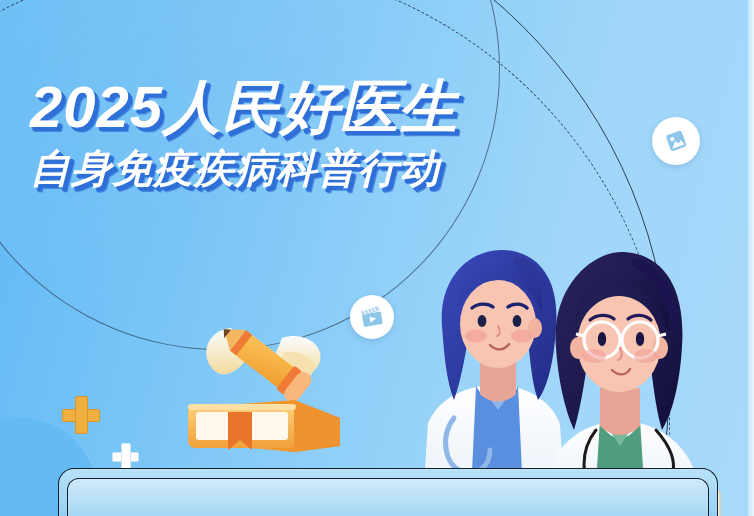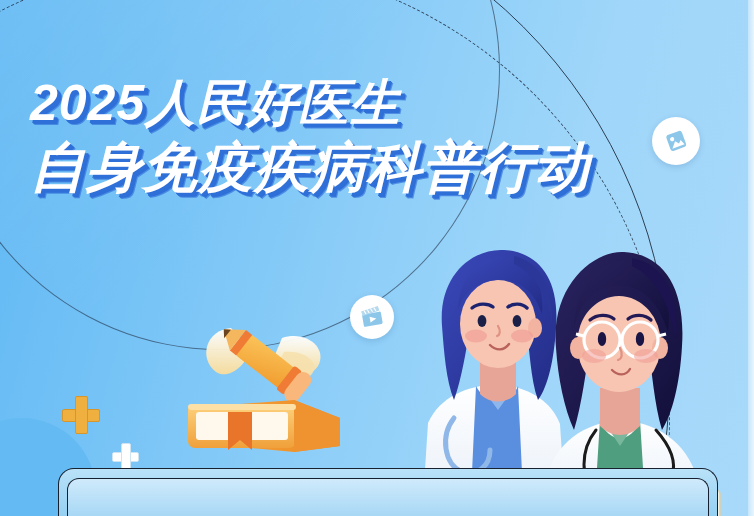--- a/index.html
+++ b/index.html
@@ -62,25 +62,25 @@
     font-style:italic;
     letter-spacing:1px;
     white-space:nowrap;
     line-height:1;
     text-shadow:
        3px 3px 0 #2f6fd8,
        4px 4px 0 #2f6fd8,
        5px 5px 0 rgba(47,111,216,.65);
   }
   .title-line-1{
-    font-size:50px;
+    font-size:58px;
     margin-bottom:12px;
   }
   .title-line-2{
-    font-size:55px;
+    font-size:40px;
   }
 
   
   .badge{
     position:absolute;
     border-radius:50%;
     background:#ffffff;
     display:flex;align-items:center;justify-content:center;
     box-shadow:0 2px 6px rgba(25,70,130,.18);
     z-index:7;

